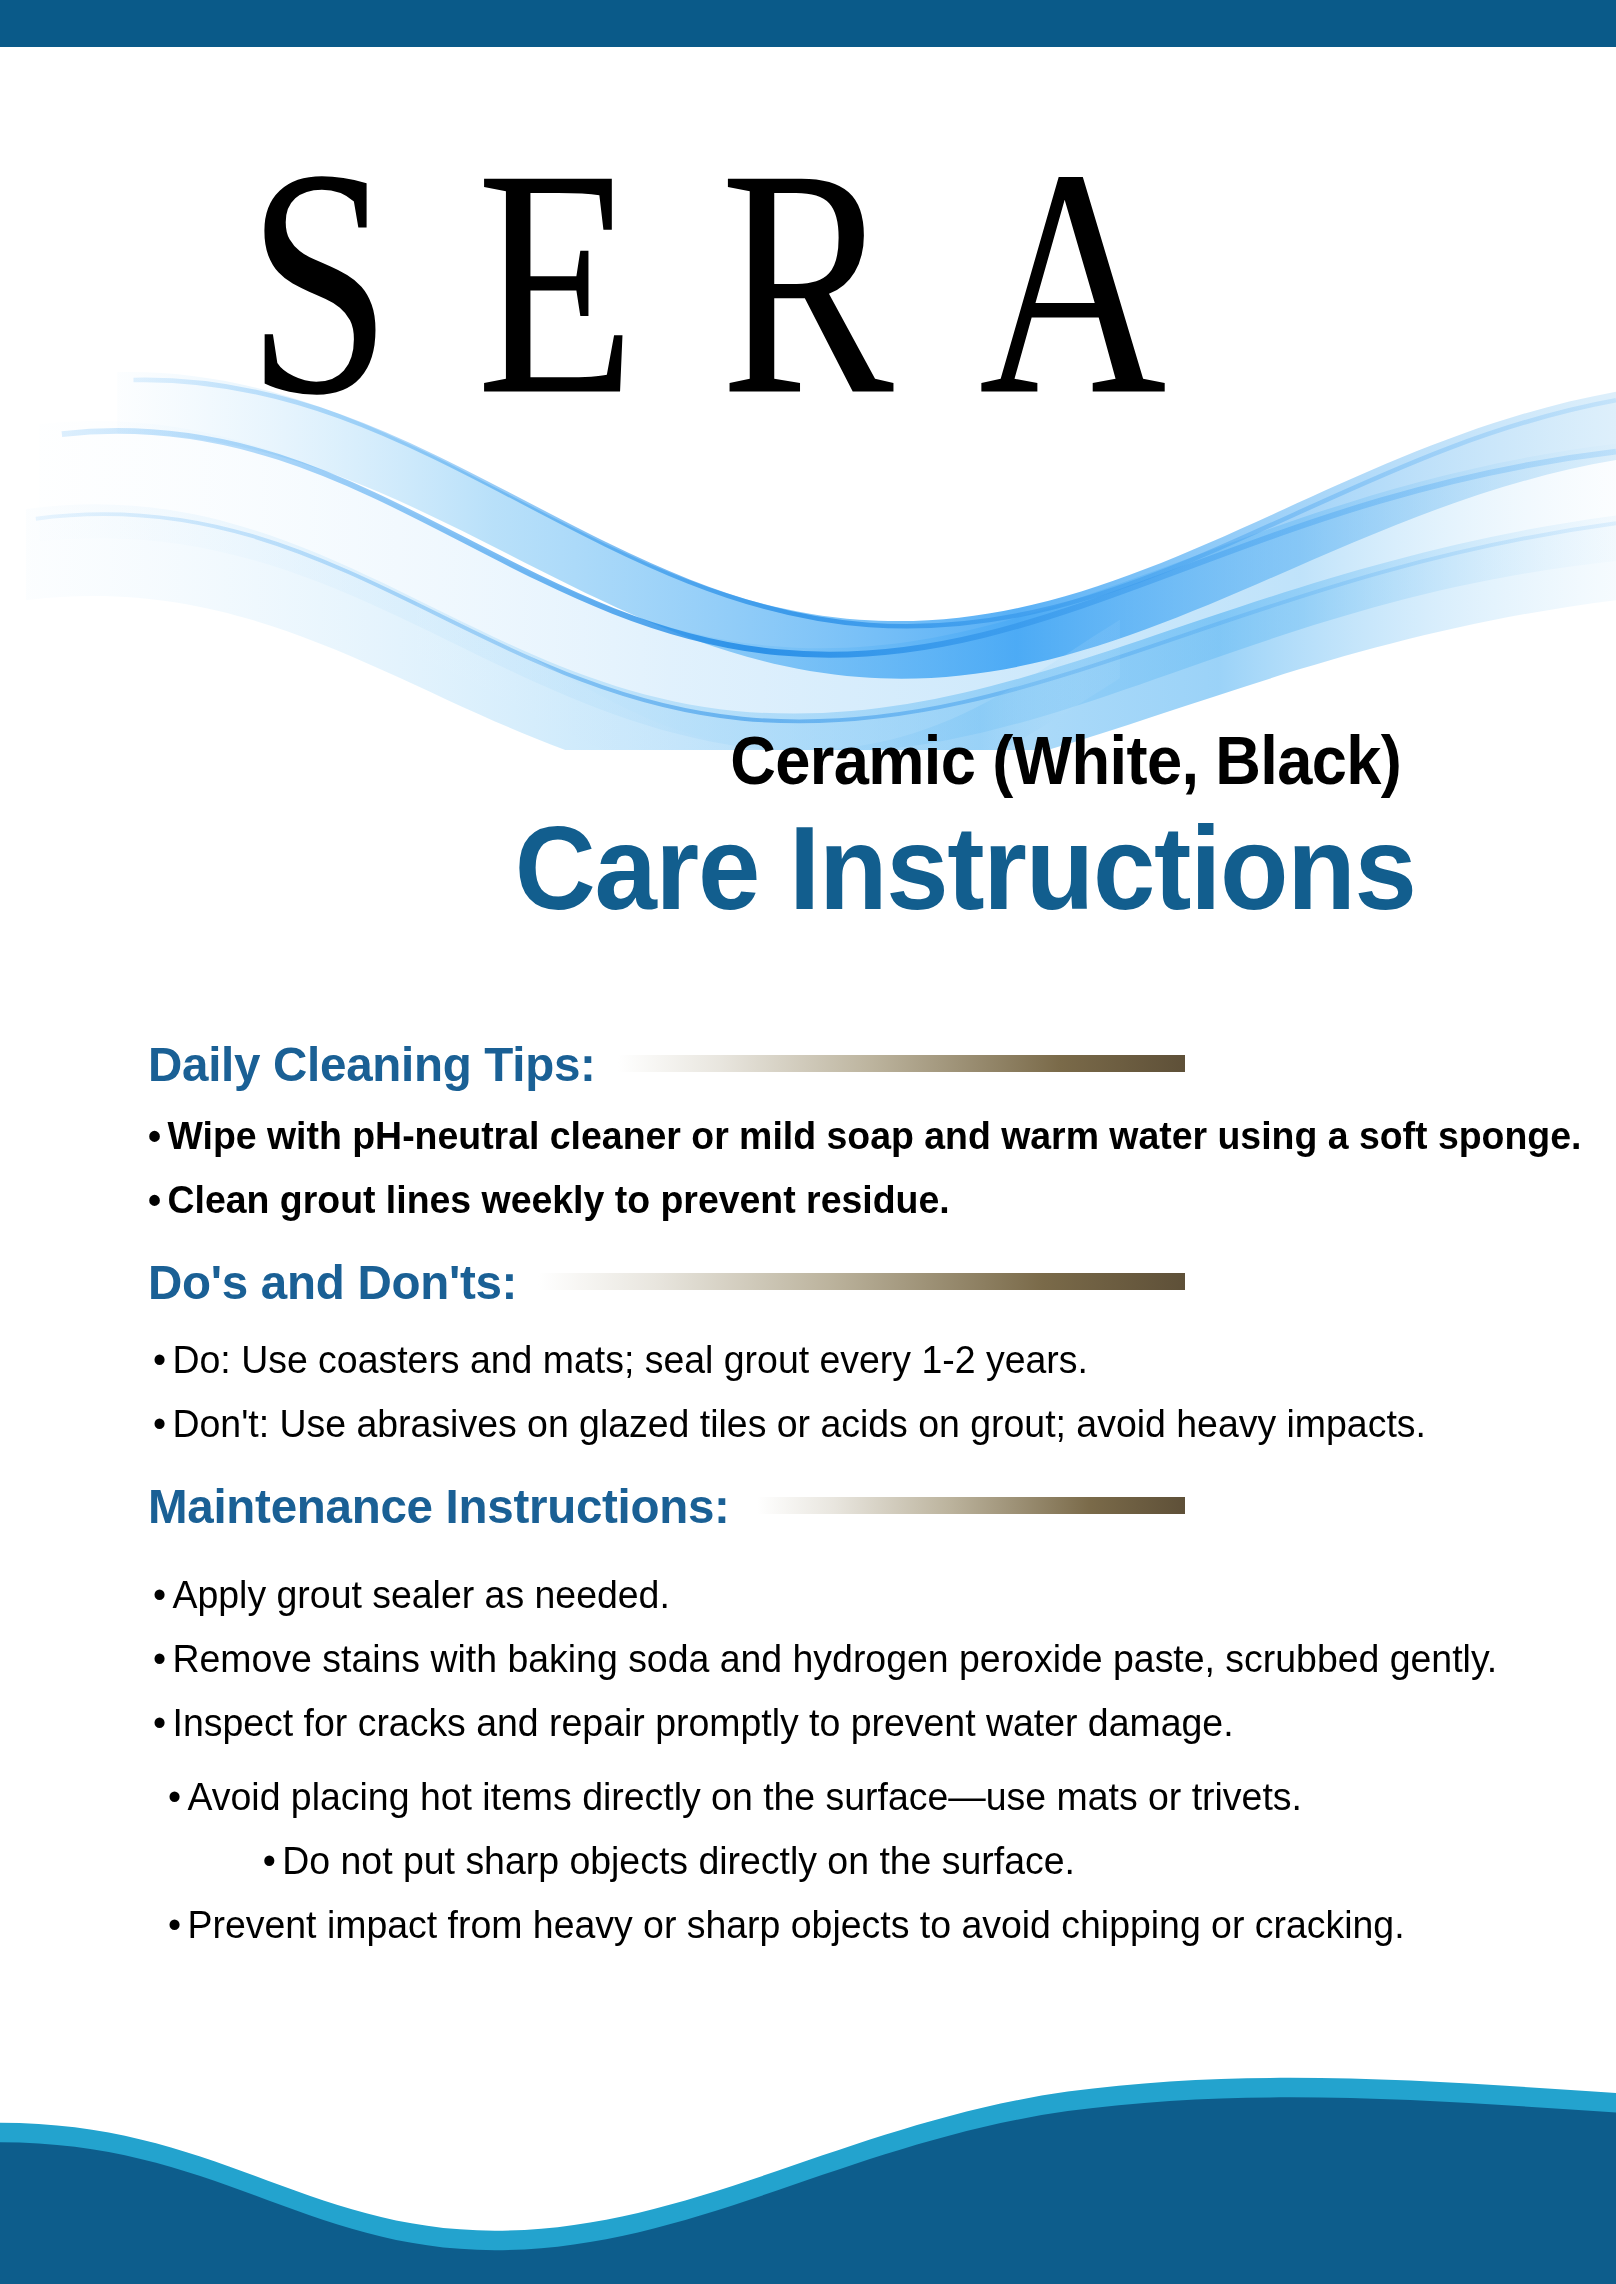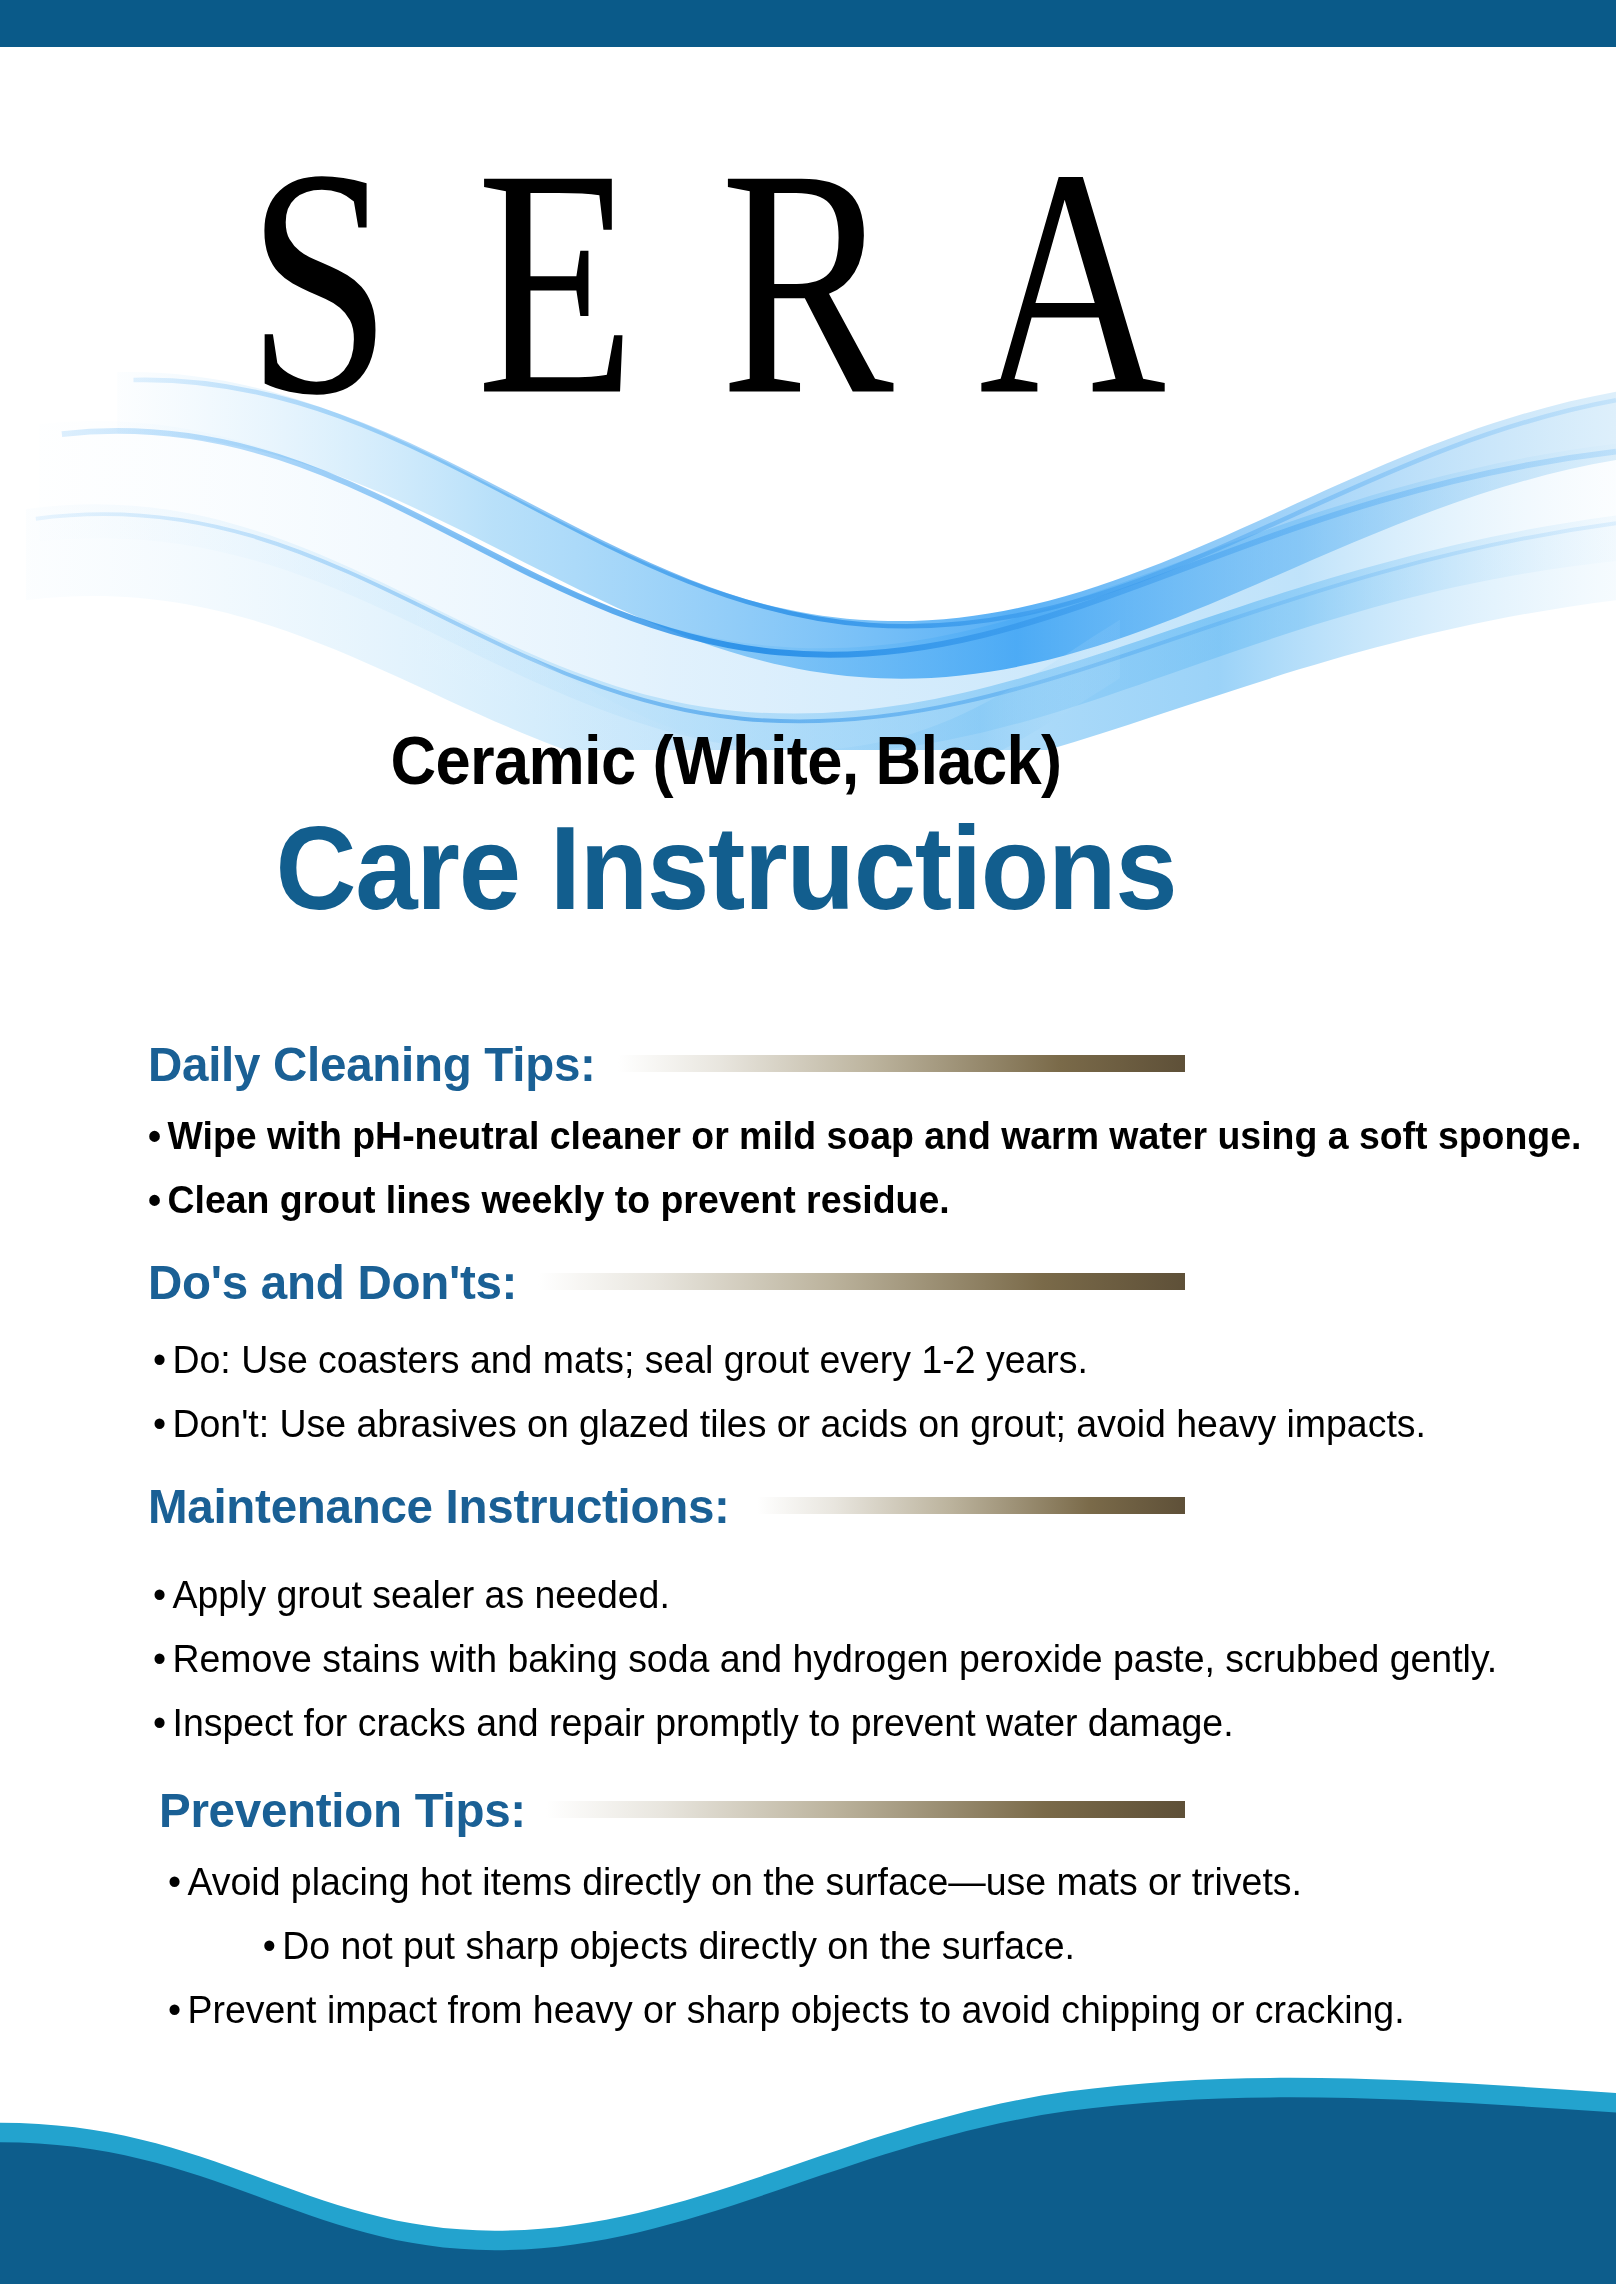--- a/index.html
+++ b/index.html
@@ -67,21 +67,21 @@
     letter-spacing: 0.7px;
     white-space: nowrap;
   }
 
   
   #title-block {
     position: absolute;
     left: 0;
     top: 723px;
     width: 1452px;
-    text-align: center;
+    text-align: right;
   }
   #product-subtitle {
     font-size: 68px;
     font-weight: bold;
     color: #000000;
     letter-spacing: -0.7px;
     line-height: 1.1;
     transform: scaleX(0.93);
   }
   #doc-title {
@@ -261,24 +261,20 @@
       <div class="section-rule"></div>
     </div>
     <div class="bullets">
       <div class="bullet"><span class="dot">•</span><span>Apply grout sealer as needed.</span></div>
       <div class="bullet"><span class="dot">•</span><span>Remove stains with baking soda and hydrogen peroxide paste, scrubbed gently.</span></div>
       <div class="bullet"><span class="dot">•</span><span>Inspect for cracks and repair promptly to prevent water damage.</span></div>
     </div>
   </div>
 
   <div class="section" id="sec-prevent">
-    <div class="section-head">
-      <div class="section-title">Prevention Tips:</div>
-      <div class="section-rule"></div>
-    </div>
     <div class="bullets">
       <div class="bullet"><span class="dot">•</span><span>Avoid placing hot items directly on the surface—use mats or trivets.</span></div>
       <div class="bullet"><span class="dot">•</span><span>Do not put sharp objects directly on the surface.</span></div>
       <div class="bullet"><span class="dot">•</span><span>Prevent impact from heavy or sharp objects to avoid chipping or cracking.</span></div>
     </div>
   </div>
 
 </div>
 
 <svg id="footer-wave" viewBox="0 0 2482 340" preserveAspectRatio="none">

